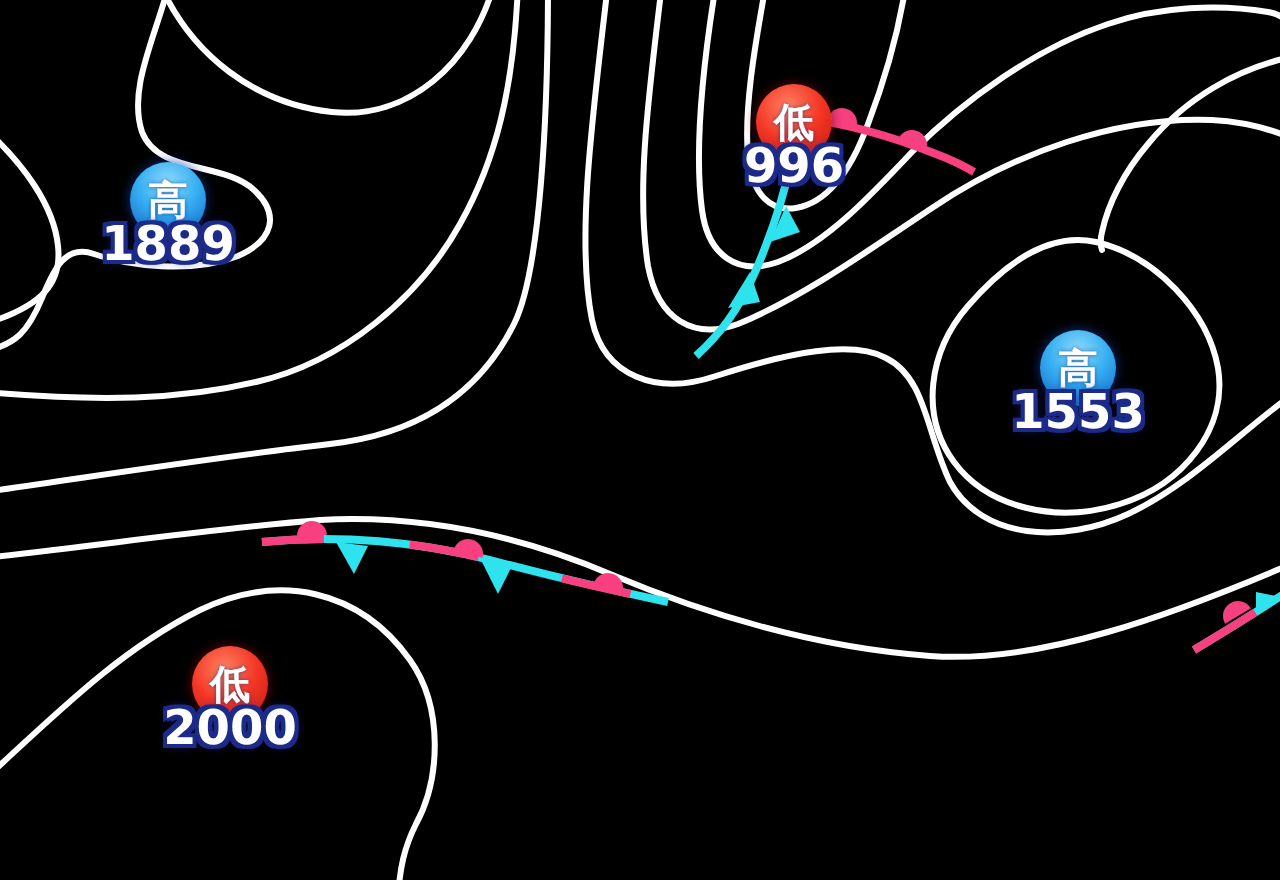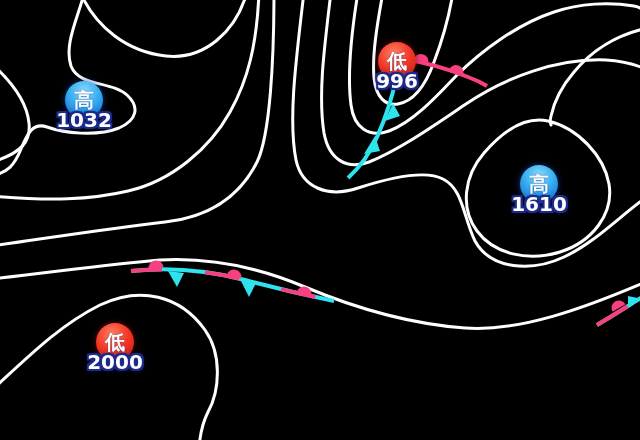--- a/index.html
+++ b/index.html
@@ -32,21 +32,21 @@
     box-shadow:0 0 6px rgba(20,60,160,.8);
   }
   .pc.low .pc-circle{
     background:radial-gradient(circle at 42% 30%,
       var(--low-badge-top,#ff8263) 0%, var(--low-badge-main,#f43524) 48%,
       var(--low-badge-edge,#bf1d15) 95%);
     box-shadow:0 0 6px rgba(120,10,10,.8);
   }
   .pc-value{
     position:absolute;top:27px;left:50%;transform:translateX(-50%);
-    font-size:20px;font-weight:bold;color:var(--value-text,#fff);white-space:nowrap;
+    font-size:24px;font-weight:bold;color:var(--value-text,#fff);white-space:nowrap;
     text-shadow:
       -2px 0 0 var(--value-outline,#1c2a8a), 2px 0 0 var(--value-outline,#1c2a8a),
       0 -2px 0 var(--value-outline,#1c2a8a), 0 2px 0 var(--value-outline,#1c2a8a),
       -2px -2px 0 var(--value-outline,#1c2a8a), 2px 2px 0 var(--value-outline,#1c2a8a),
       -2px 2px 0 var(--value-outline,#1c2a8a), 2px -2px 0 var(--value-outline,#1c2a8a),
       0 0 6px var(--value-outline,#1c2a8a);
   }
 </style>
 </head>
 <body>
@@ -98,35 +98,35 @@
       <path class="front-line warm-stroke" d="M 597,325 C 612,316 630,305 648,293" stroke-dasharray="36 100"></path>
       <path class="warm-fill" transform="translate(619,308) rotate(-31)" d="M -7.5,0 A 7.5 7.5 0 0 1 7.5,0 Z"></path>
       <path class="cold-fill" d="M 628,296 L 628,306 L 643,299 Z"></path>
     </g>
   </svg>
 
   <div class="pc high" style="left:84px;top:100px">
     <div class="pc-circle">
       <span>高</span>
     </div>
-    <div class="pc-value">1032</div>
+    <div class="pc-value">1889</div>
   </div>
 
   <div class="pc low" style="left:397px;top:61px">
     <div class="pc-circle">
       <span>低</span>
     </div>
     <div class="pc-value">996</div>
   </div>
 
   <div class="pc high" style="left:539px;top:184px">
     <div class="pc-circle">
       <span>高</span>
     </div>
-    <div class="pc-value">1610</div>
+    <div class="pc-value">1553</div>
   </div>
 
   <div class="pc low" style="left:115px;top:342px">
     <div class="pc-circle">
       <span>低</span>
     </div>
     <div class="pc-value">2000</div>
   </div>
 
 </div>

